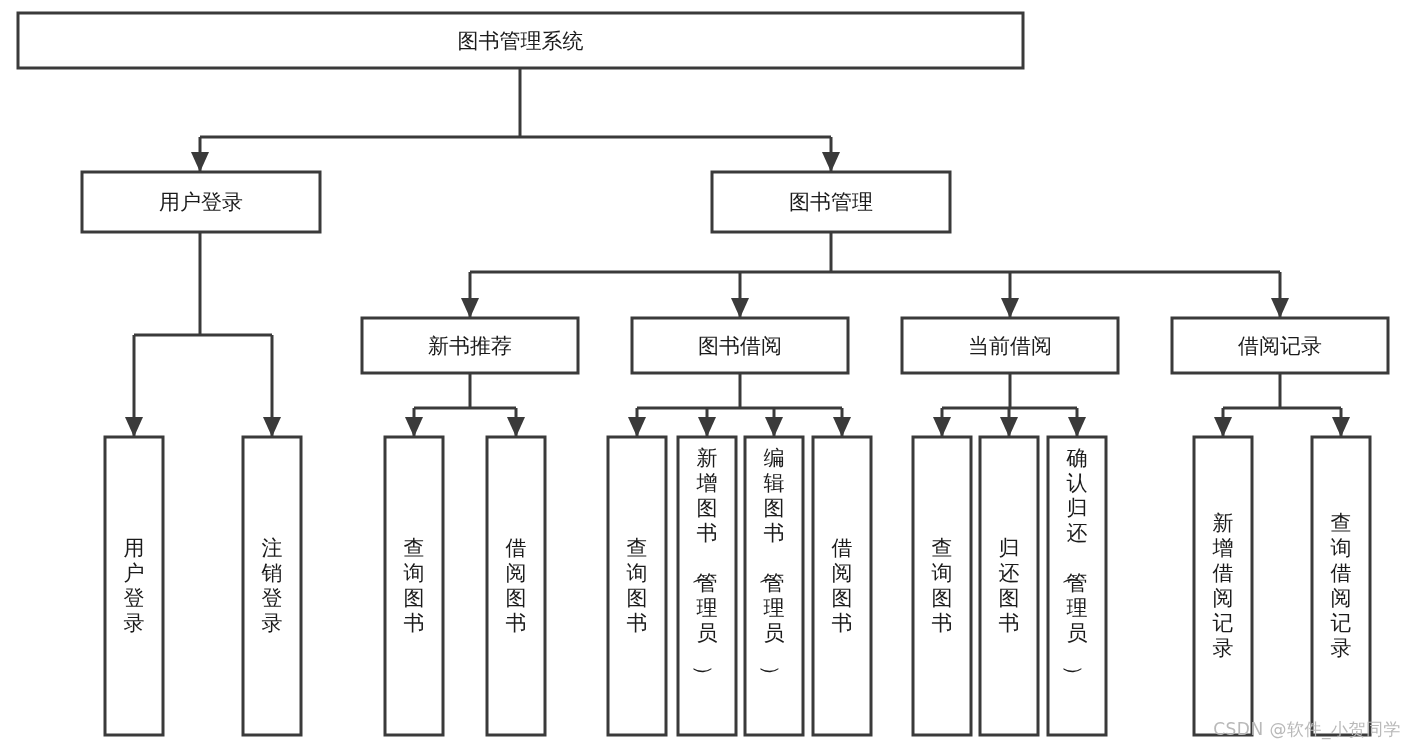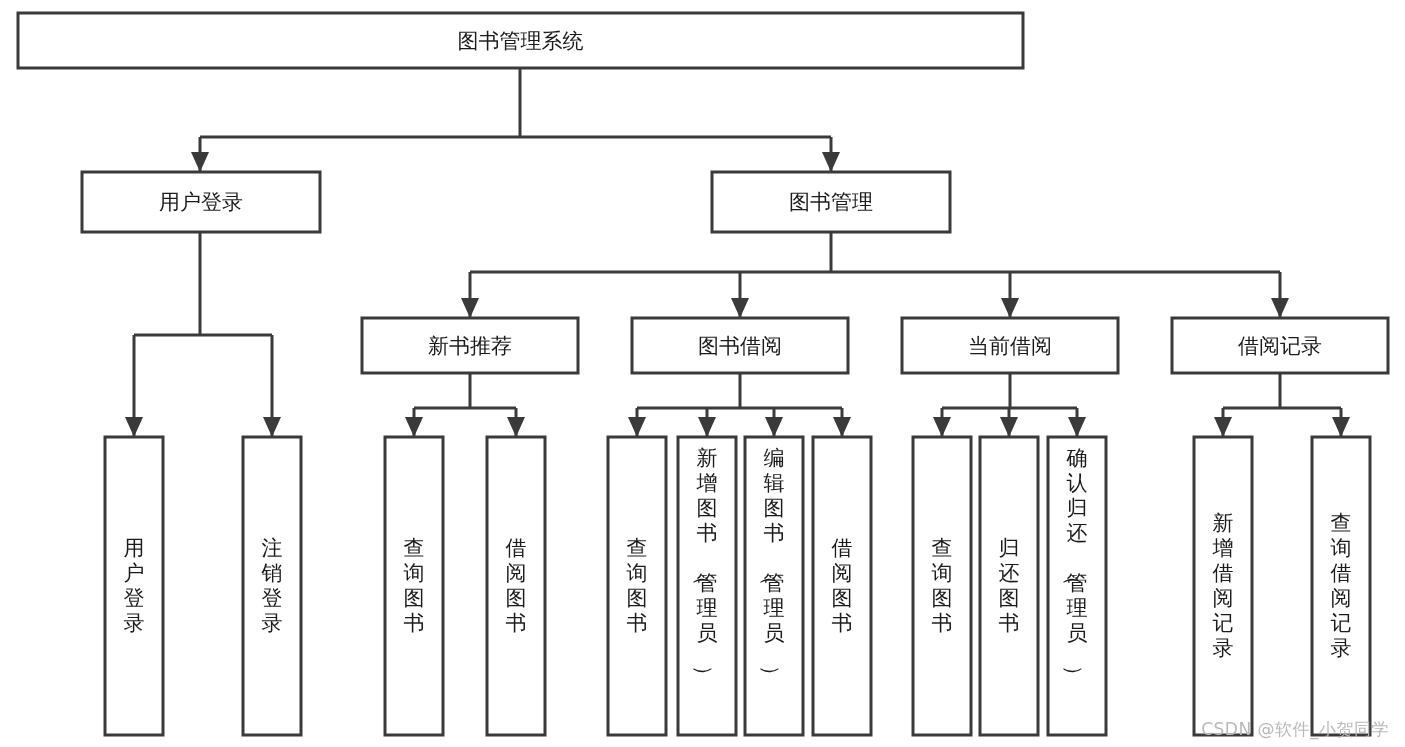--- a/index.html
+++ b/index.html
@@ -49,21 +49,21 @@
     dominant-baseline: middle;
   }
   .node-label-v {
     font-family: "DejaVu Sans", "Liberation Sans", sans-serif;
     font-size: 21px;
     fill: #1b1b1b;
     text-anchor: middle;
   }
   .watermark {
     position: absolute;
-    right: 16px;
+    right: 4px;
     bottom: 6px;
     font-family: "DejaVu Sans", "Liberation Sans", sans-serif;
     font-size: 17px;
     color: #b9b9b9;
     white-space: nowrap;
     letter-spacing: 0.5px;
   }
 </style>
 </head>
 <body>

